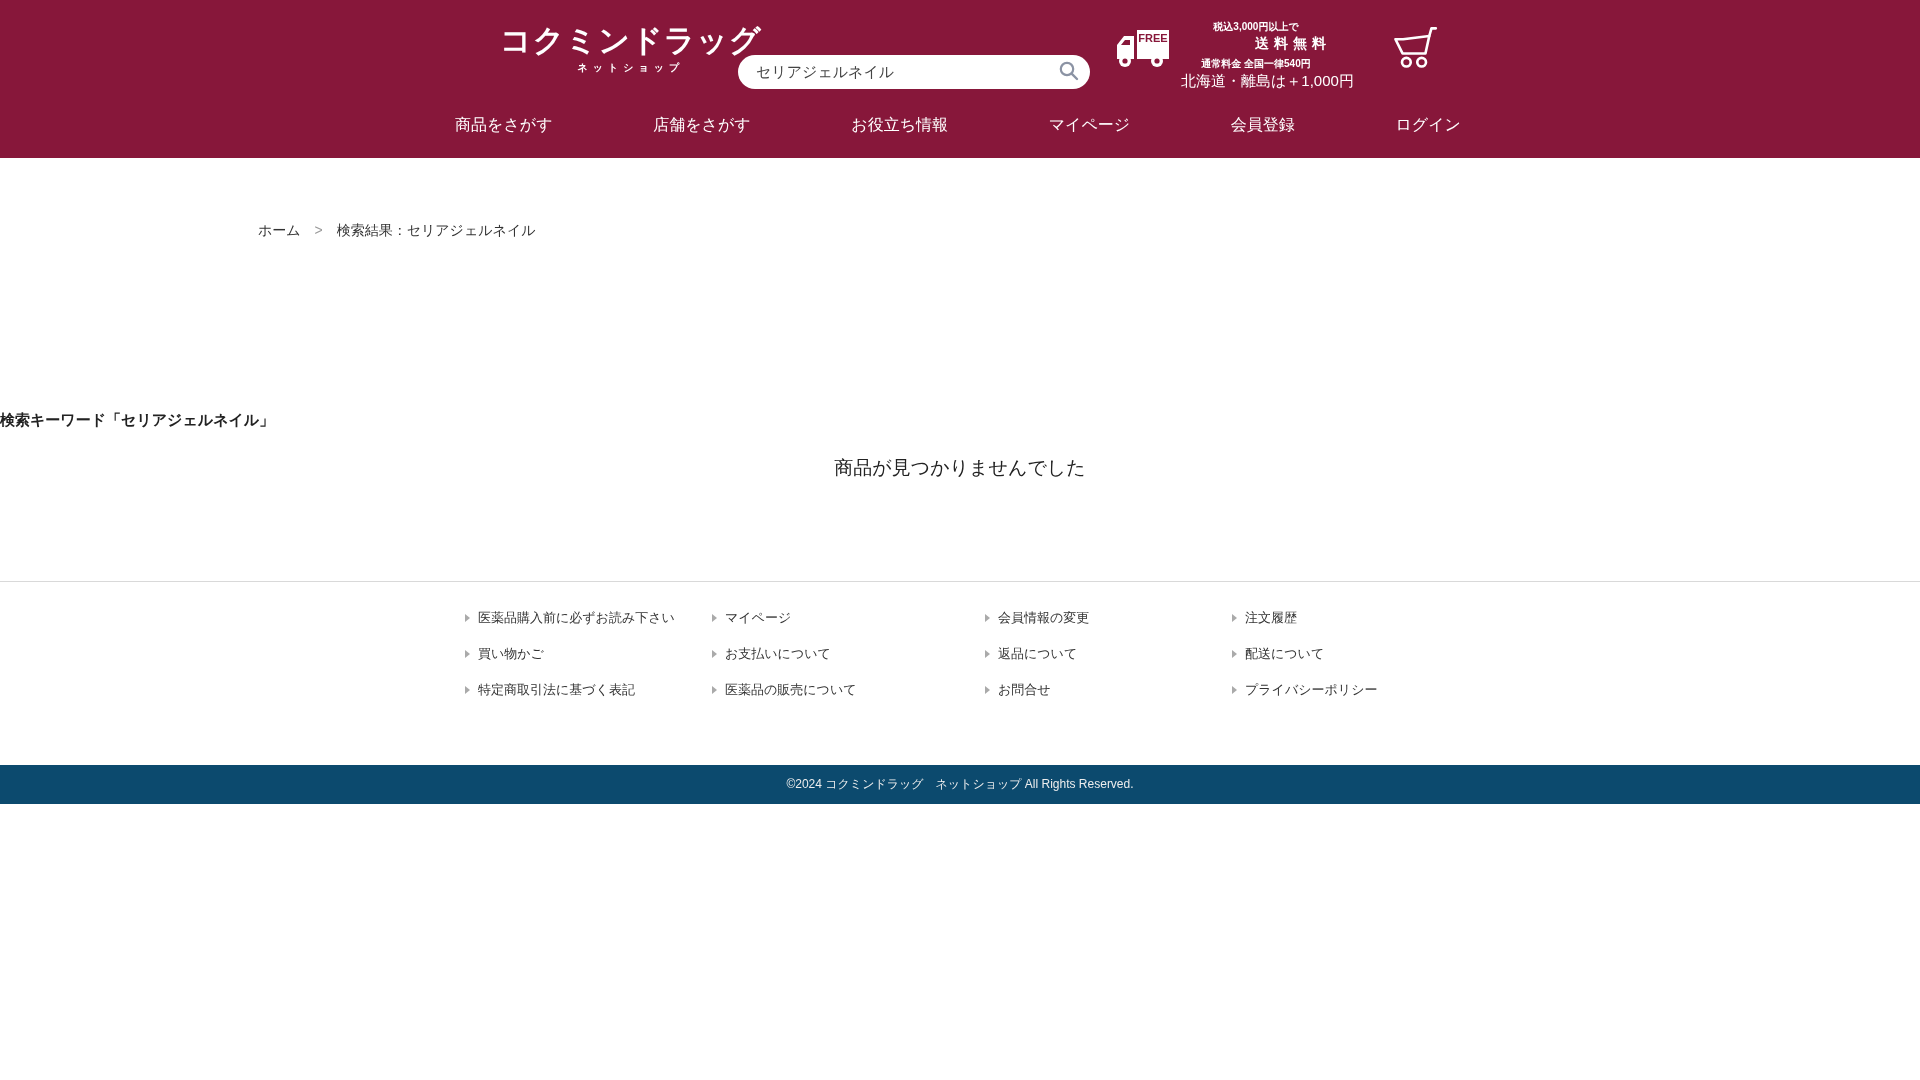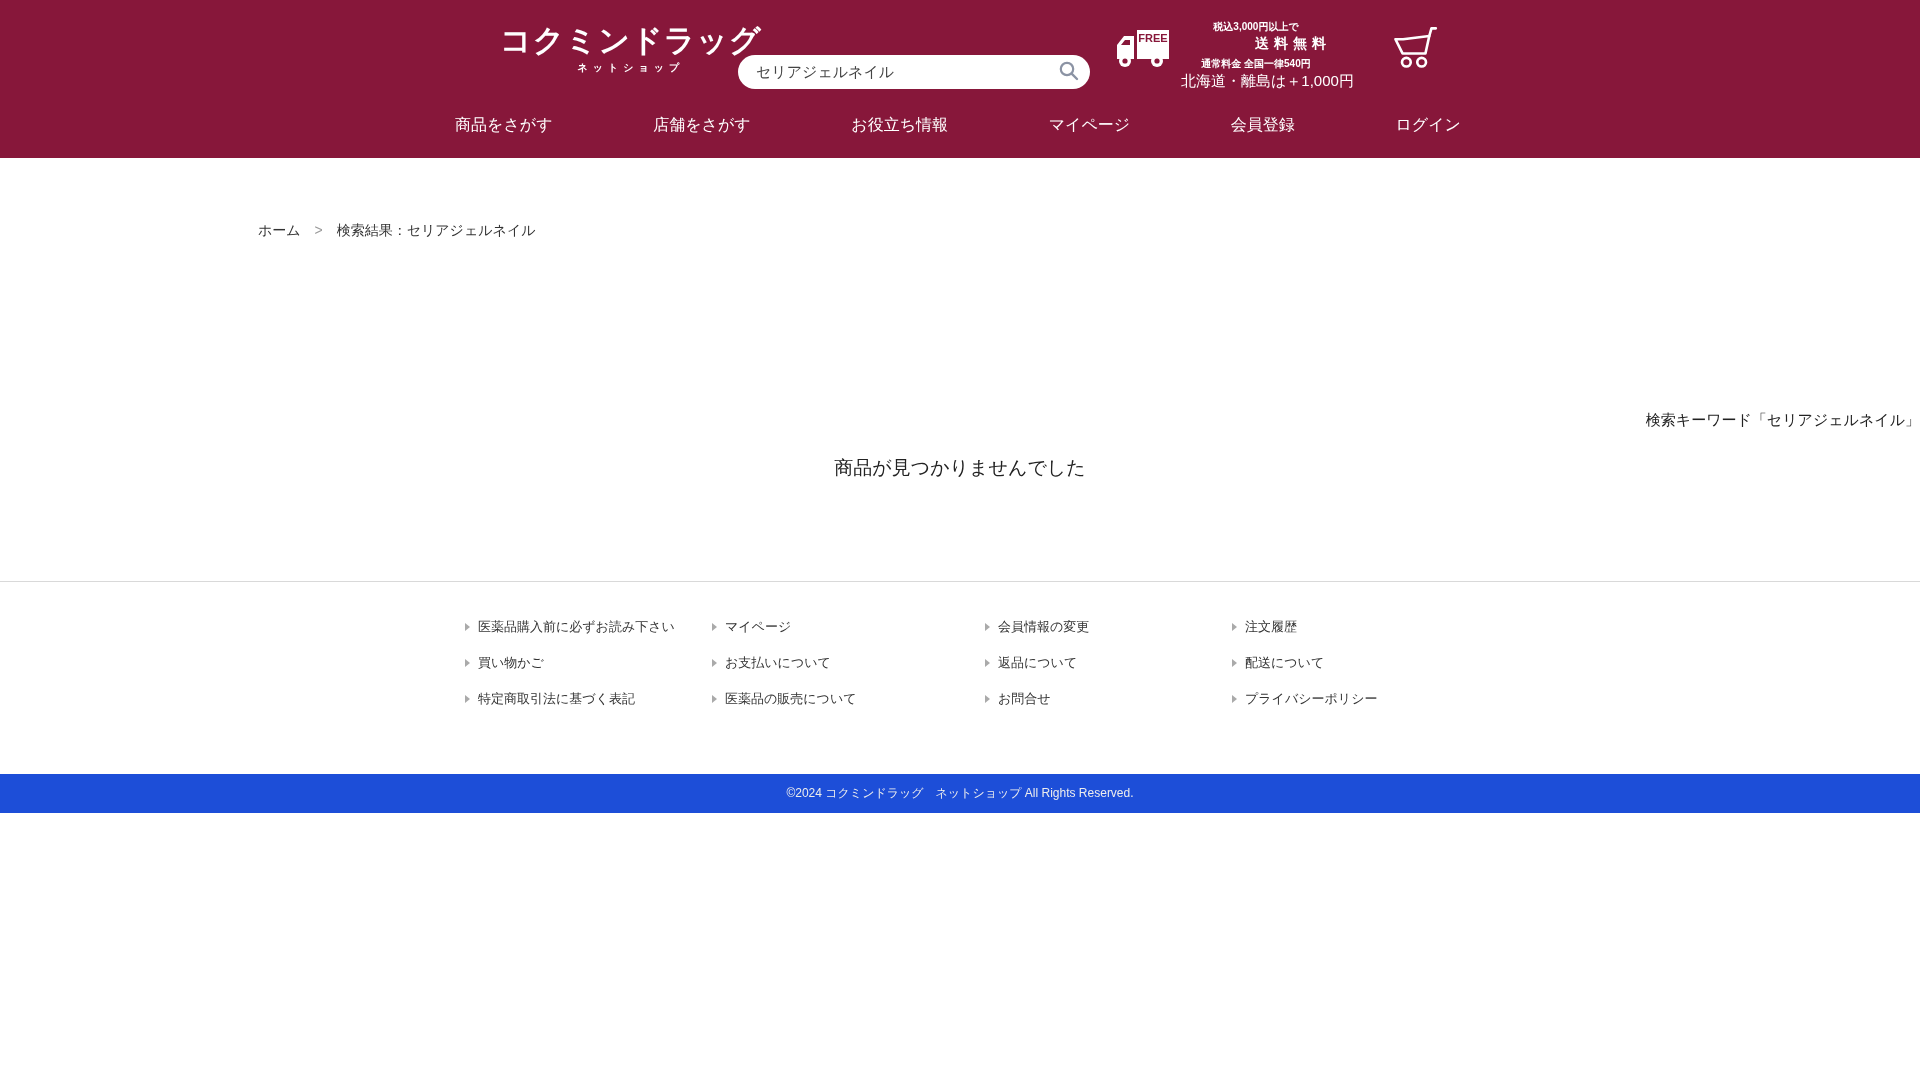--- a/index.html
+++ b/index.html
@@ -35,32 +35,32 @@
     display:flex; justify-content:space-between; align-items:center;
   }
   .main-nav .nav-item { color:#fff; font-size:16px; cursor:pointer; white-space:nowrap; }
   
   .breadcrumb { padding:64px 0 0 258px; font-size:14px; color:#333; height:82px; }
   .breadcrumb .bc-home { cursor:pointer; }
   .breadcrumb .bc-sep { color:#999; margin:0 10px; }
   
   .main-area { padding-top:128px; padding-bottom:100px; }
   .page-title { margin:0 0 0 258px; font-size:23px; font-weight:400; color:#222; }
-  .kw-line { margin-top:43px; text-align:right; font-size:15px; color:#222; }
+  .kw-line { margin-top:43px; text-align:left; font-size:15px; color:#222;font-weight:bold; }
   .no-results { margin-top:25px; text-align:center; font-size:19px; color:#222; }
   
-  .footer-nav { border-top:1px solid #d9d9d9; padding:36px 0 58px 465px; display:flex; }
+  .footer-nav { border-top:1px solid #d9d9d9; padding:27px 0 58px 465px; display:flex; }
   .f-col { }
   .f-col:nth-child(1){ width:247px; }
   .f-col:nth-child(2){ width:273px; }
   .f-col:nth-child(3){ width:247px; }
   .f-link { display:flex; align-items:center; margin-bottom:18px; font-size:13px; color:#333; cursor:pointer; white-space:nowrap; }
   .f-link:last-child { margin-bottom:8px; }
   .tri { width:0; height:0; border-left:5px solid #aaa; border-top:4px solid transparent; border-bottom:4px solid transparent; margin-right:8px; flex:0 0 auto; }
-  .copyright-bar { background:#1d4ed8; height:39px; line-height:39px; text-align:center; font-size:12px; color:#ededed; }
+  .copyright-bar { background:#0c4a6e; height:39px; line-height:39px; text-align:center; font-size:12px; color:#ededed; }
 </style>
 </head>
 <body>
 
 <header class="site-header">
 
   <div class="logo">
     <div class="logo-title">コクミンドラッグ</div>
     <div class="logo-sub">ネットショップ</div>
   </div>

